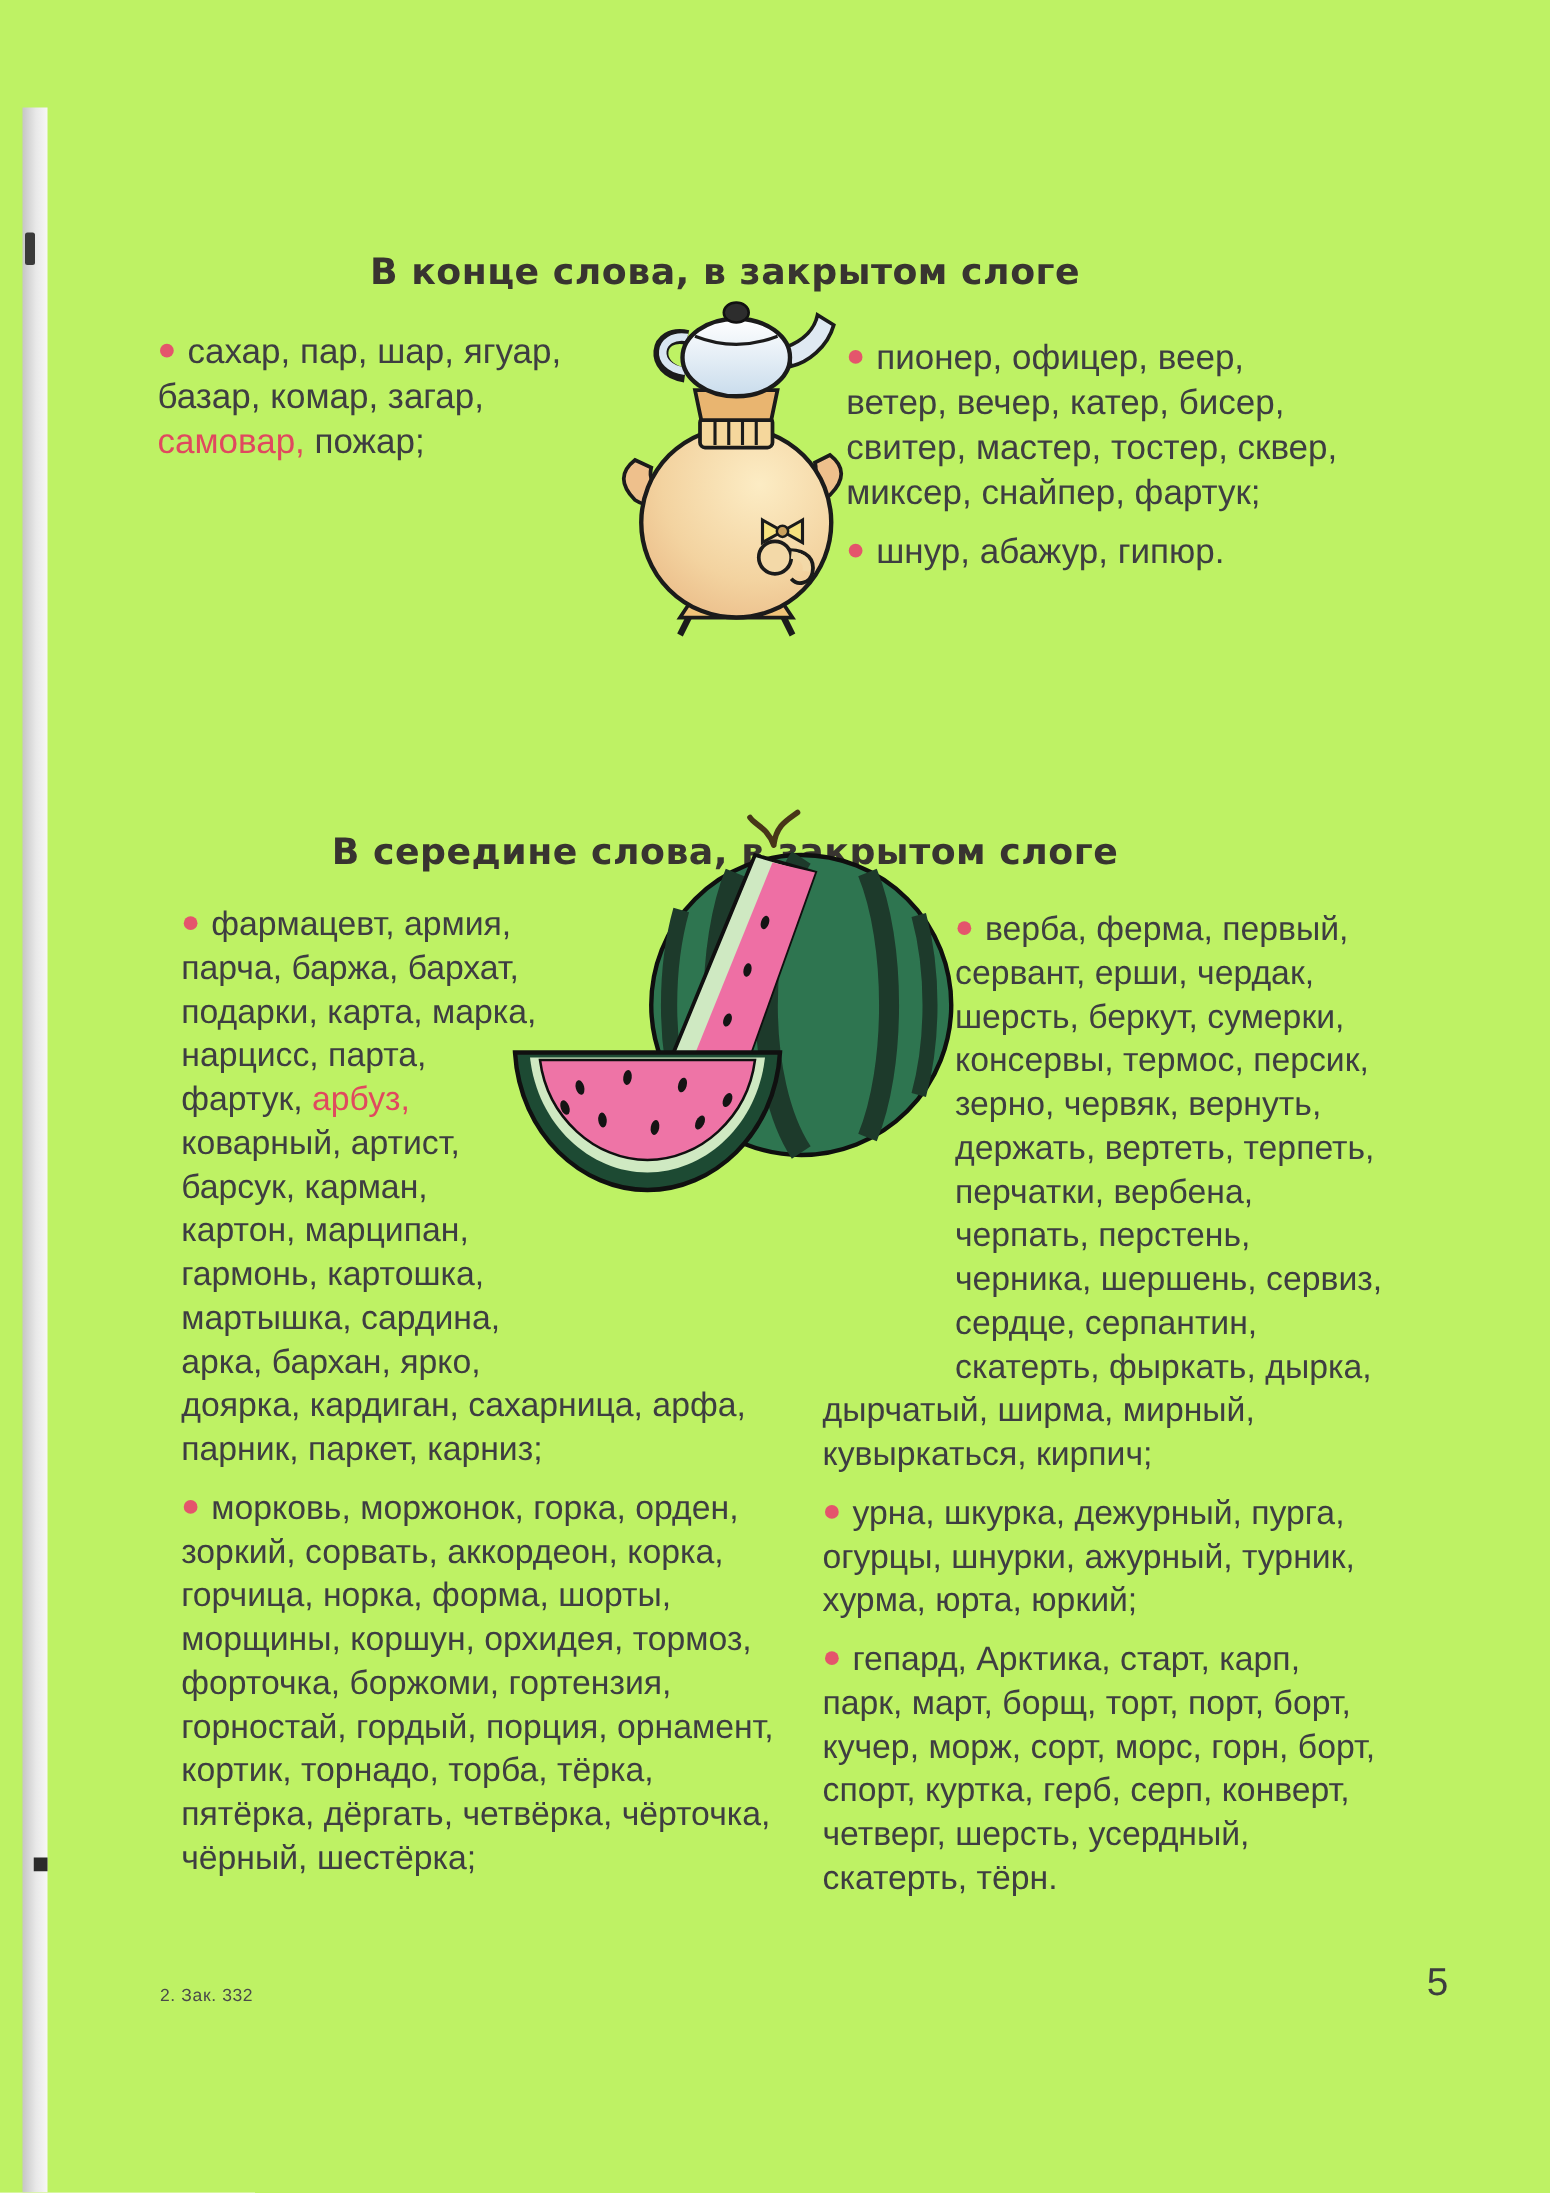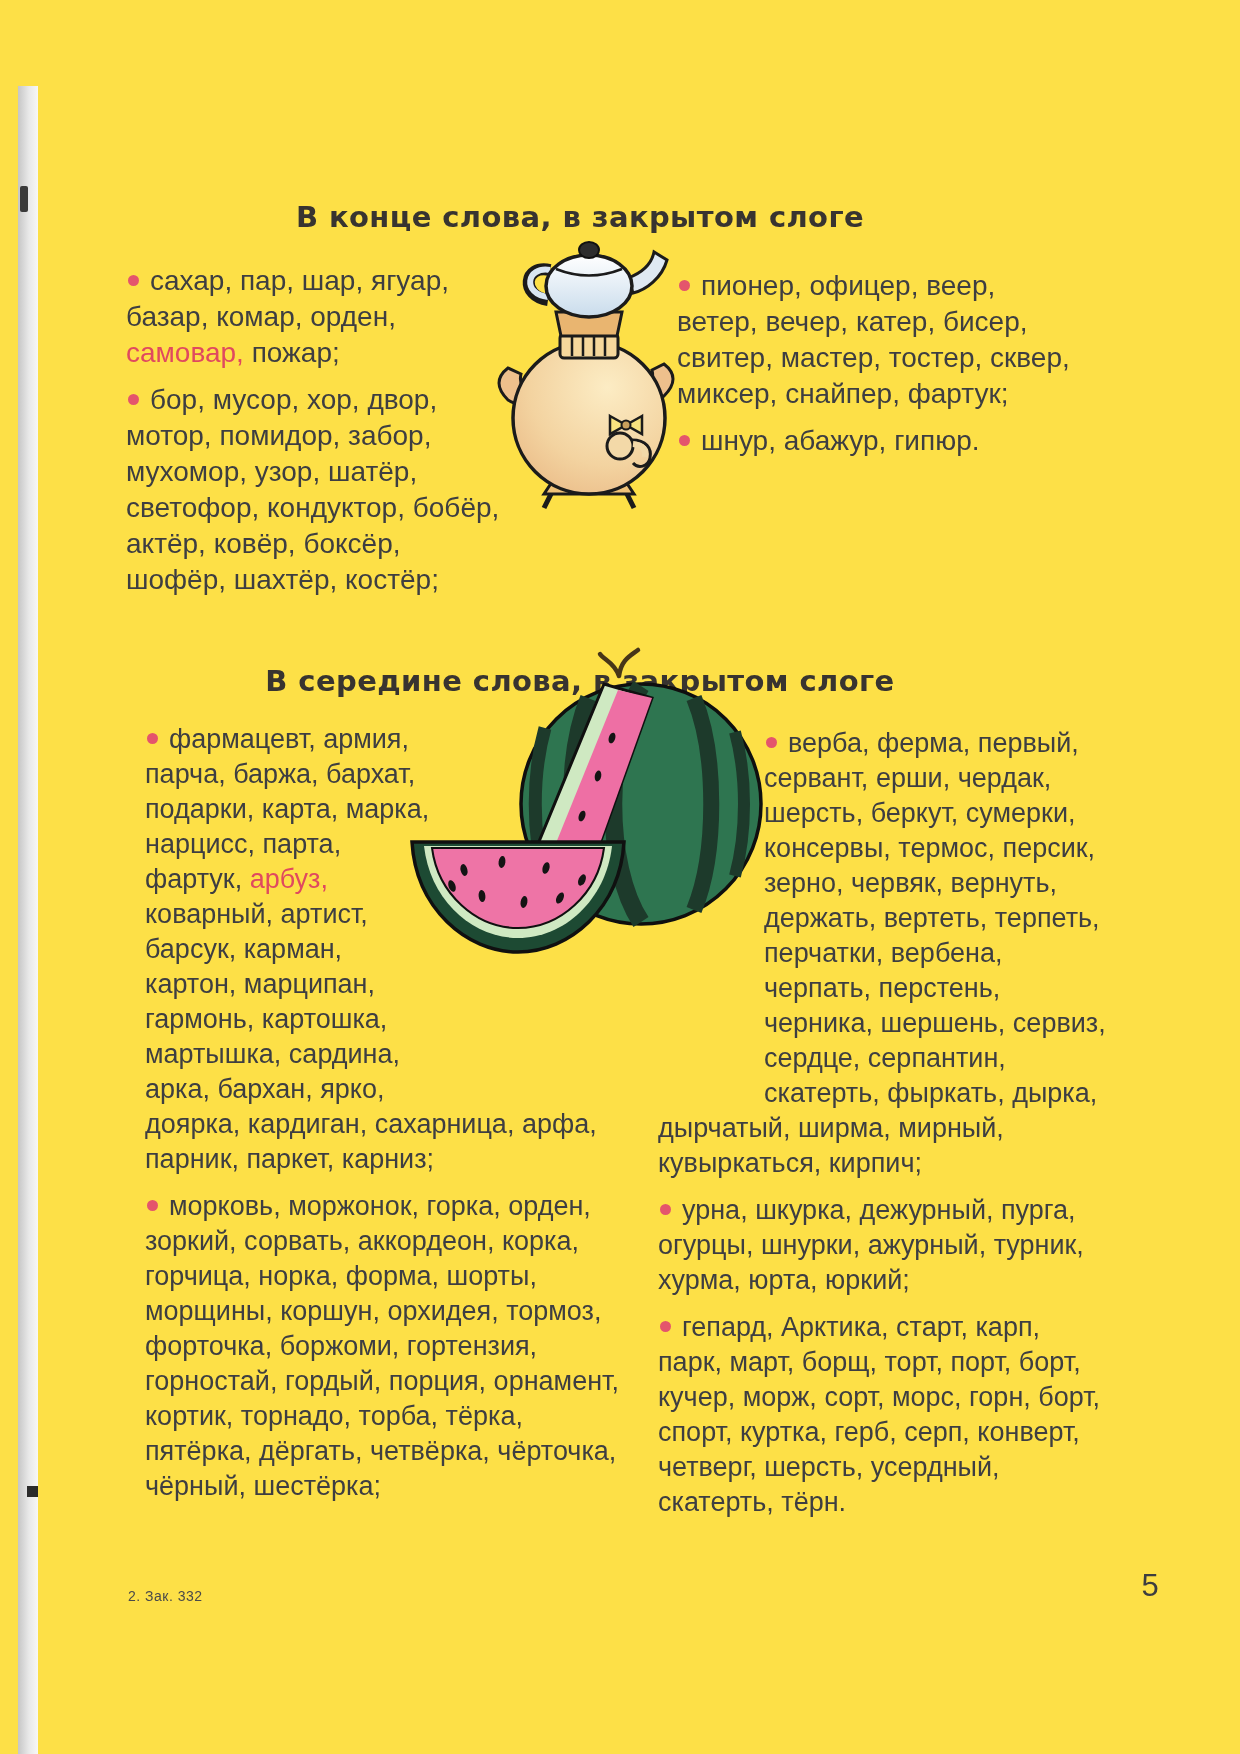--- a/index.html
+++ b/index.html
@@ -3,21 +3,21 @@
 <meta charset="utf-8">
 <style>
   html,body{margin:0;padding:0;}
   body{
     width:1240px;height:1754px;
     background:#ffffff;
     font-family:"Liberation Sans", sans-serif;
     overflow:hidden;
   }
   .page{
-    position:relative;width:1240px;height:1754px;background:#fde047;
+    position:relative;width:1240px;height:1754px;background:#bef264;
   }
   
   .scan-strip{
     position:absolute;left:18px;top:86px;width:20px;height:1668px;
     background:linear-gradient(90deg,#c6c6c6,#e9e9e9 55%,#f7f7f7);
   }
   .scan-mark-top{
     position:absolute;left:20px;top:186px;width:8px;height:26px;
     background:#3a3a3a;border-radius:2px;
   }
@@ -69,22 +69,21 @@
 
 <div class="page">
 
   <div class="scan-strip"></div>
   <div class="scan-mark-top"></div>
   <div class="scan-mark-bottom"></div>
 
   <div class="heading" id="heading-end">В конце слова, в закрытом слоге</div>
 
   <div class="col s1" id="sec1-left">
-    <p class="bullet"><span class="dot"></span><span>сахар, пар, шар, ягуар, базар, комар, орден, </span><span class="red">самовар,</span><span> пожар;</span></p>
-    <p class="bullet"><span class="dot"></span><span>бор, мусор, хор, двор, мотор, помидор, забор, мухомор, узор, шатёр, светофор, кондуктор, бобёр, актёр, ковёр, боксёр, шофёр, шахтёр, костёр;</span><span class="red"></span><span></span></p>
+    <p class="bullet"><span class="dot"></span><span>сахар, пар, шар, ягуар, базар, комар, загар, </span><span class="red">самовар,</span><span> пожар;</span></p>
   </div>
 
   <svg id="samovar" viewBox="0 0 184 274">
     <g>
       <path d="M60,243 L130,243 L140,258 L50,258 Z" fill="#f0c379" stroke="#1b1b1b" stroke-width="3"></path>
       <path d="M57,258 L50,272" stroke="#1b1b1b" stroke-width="5" fill="none"></path>
       <path d="M133,258 L140,272" stroke="#1b1b1b" stroke-width="5" fill="none"></path>
     </g>
     <g>
       <defs>

